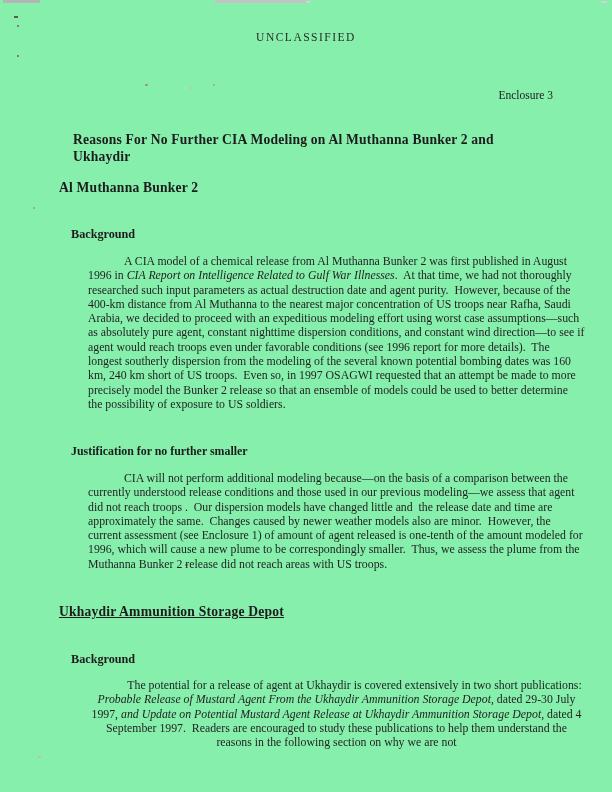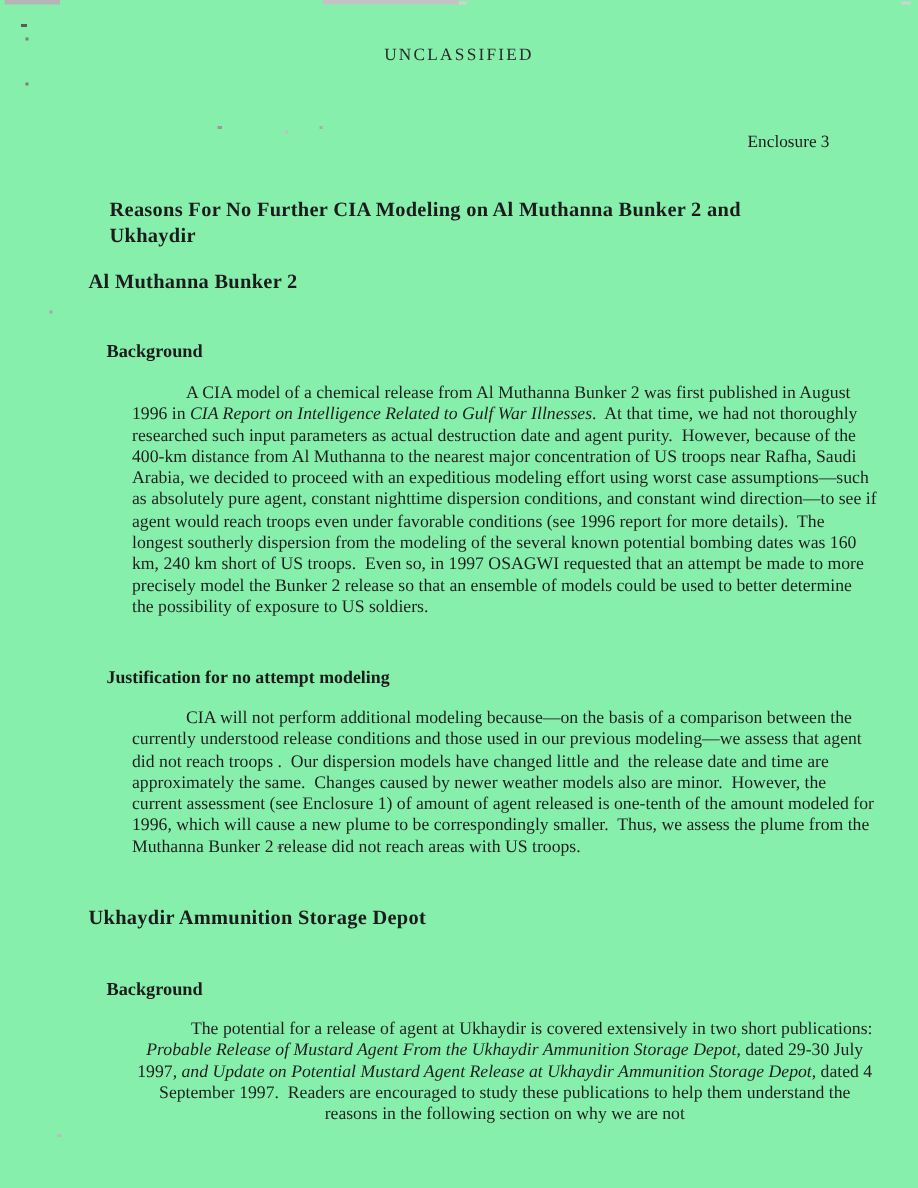--- a/index.html
+++ b/index.html
@@ -45,21 +45,21 @@
   }
   .section-heading {
     position: absolute;
     left: 59px;
     margin: 0;
     font-size: 13.6px;
     font-weight: bold;
     letter-spacing: 0.2px;
   }
   .sec-muthanna { top: 180px; }
-  .sec-ukhaydir { top: 604px; }
+  .sec-ukhaydir { top: 604px; text-decoration: underline; }
   .sub-heading {
     position: absolute;
     left: 59px;
     margin: 12px;
     font-weight: bold;
   }
   .sub-bg1 { top: 215px; font-size: 12.2px; }
   .sub-just { top: 432px; font-size: 11.9px; }
   .sub-bg2 { top: 640px; font-size: 12.2px; }
   .para {
@@ -119,21 +119,21 @@
   <div class="enclosure">Enclosure 3</div>
 
   <h1 class="doc-title">Reasons For No Further CIA Modeling on Al Muthanna Bunker 2 and Ukhaydir</h1>
 
   <h2 class="section-heading sec-muthanna">Al Muthanna Bunker 2</h2>
 
   <h3 class="sub-heading sub-bg1">Background</h3>
 
   <p class="para para-1"><span>A CIA model of a chemical release from Al Muthanna Bunker 2 was first published in August 1996 in </span><span style="font-style: italic;">CIA Report on Intelligence Related to Gulf War Illnesses</span><span>.  At that time, we had not thoroughly researched such input parameters as actual destruction date and agent purity.  However, because of the 400-km distance from Al Muthanna to the nearest major concentration of US troops near Rafha, Saudi Arabia, we decided to proceed with an expeditious modeling effort using worst case assumptions—such as absolutely pure agent, constant nighttime dispersion conditions, and constant wind direction—to see if agent would reach troops even under favorable conditions (see 1996 report for more details).  The longest southerly dispersion from the modeling of the several known potential bombing dates was 160 km, 240 km short of US troops.  Even so, in 1997 OSAGWI requested that an attempt be made to more precisely model the Bunker 2 release so that an ensemble of models could be used to better determine the possibility of exposure to US soldiers.</span></p>
 
-  <h3 class="sub-heading sub-just">Justification for no attempt modeling</h3>
+  <h3 class="sub-heading sub-just">Justification for no further smaller</h3>
 
   <p class="para para-2"><span>CIA will not perform additional modeling because—on the basis of a comparison between the currently understood release conditions and those used in our previous modeling—we assess that agent did not reach troops .  Our dispersion models have changed little and  the release date and time are approximately the same.  Changes caused by newer weather models also are minor.  However, the current assessment (see Enclosure 1) of amount of agent released is one-tenth of the amount modeled for 1996, which will cause a new plume to be correspondingly smaller.  Thus, we assess the plume from the Muthanna Bunker 2 release did not reach areas with US troops.</span></p>
 
   <h2 class="section-heading sec-ukhaydir">Ukhaydir Ammunition Storage Depot</h2>
 
   <h3 class="sub-heading sub-bg2">Background</h3>
 
   <p class="para para-3"><span>The potential for a release of agent at Ukhaydir is covered extensively in two short publications: </span><span style="font-style: italic;">Probable Release of Mustard Agent From the Ukhaydir Ammunition Storage Depot</span><span>, dated 29-30 July 1997, </span><span style="font-style: italic;">and Update on Potential Mustard Agent Release at Ukhaydir Ammunition Storage Depot</span><span>, dated 4 September 1997.  Readers are encouraged to study these publications to help them understand the reasons in the following section on why we are not</span></p>
 
 </div>

